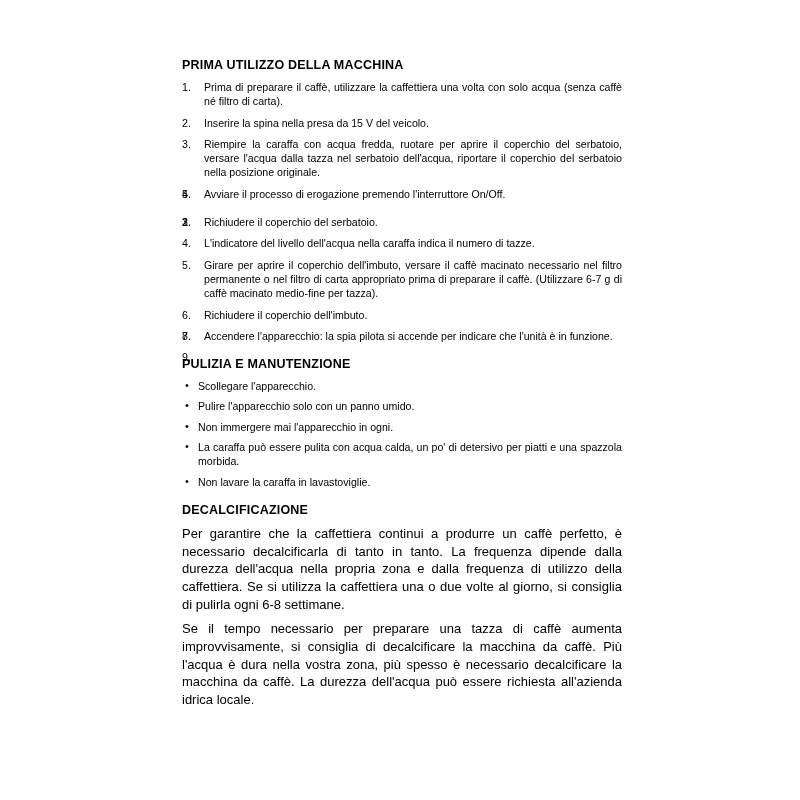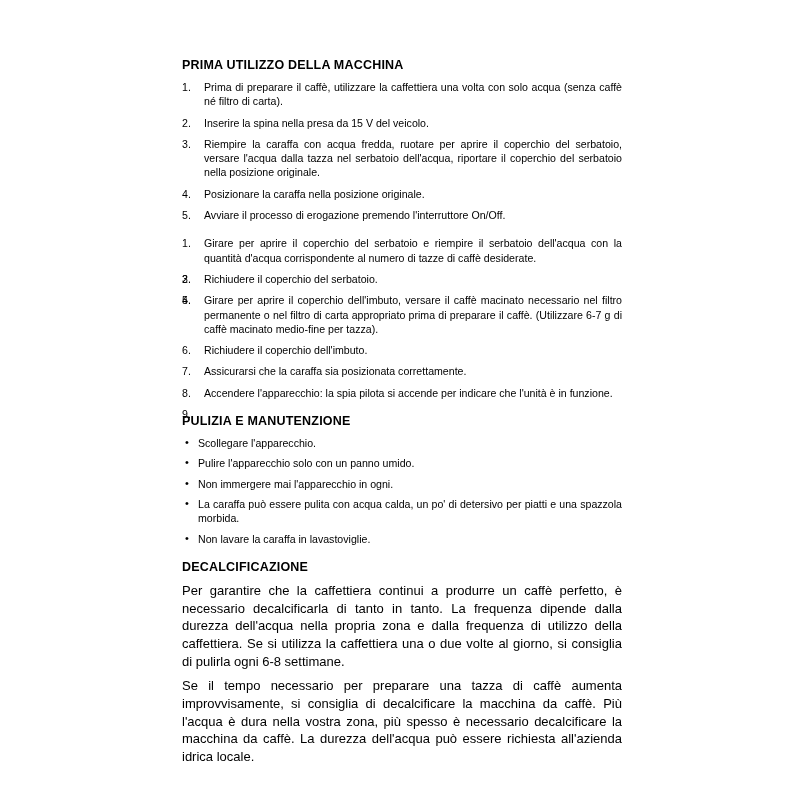--- a/index.html
+++ b/index.html
@@ -82,34 +82,34 @@
 <body>
 
 <div class="page">
 
   <div class="section sec-first">
     <h2 class="section-title">PRIMA UTILIZZO DELLA MACCHINA</h2>
     <ol class="numbered">
       <li><span class="num">1.</span><span>Prima di preparare il caffè, utilizzare la caffettiera una volta con solo acqua (senza caffè né filtro di carta).</span></li>
       <li><span class="num">2.</span><span>Inserire la spina nella presa da 15 V del veicolo.</span></li>
       <li><span class="num">3.</span><span>Riempire la caraffa con acqua fredda, ruotare per aprire il coperchio del serbatoio, versare l'acqua dalla tazza nel serbatoio dell'acqua, riportare il coperchio del serbatoio nella posizione originale.</span></li>
-      <li><span class="num">4.</span><span>Posizionare la caraffa nella posizione originale.</span></li>
+      <li><span class="num">4.</span></li>
       <li><span class="num">5.</span><span>Avviare il processo di erogazione premendo l'interruttore On/Off.</span></li>
     </ol>
   </div>
 
   <div class="section sec-prep">
     <ol class="numbered">
-      <li><span class="num">1.</span><span>Girare per aprire il coperchio del serbatoio e riempire il serbatoio dell'acqua con la quantità d'acqua corrispondente al numero di tazze di caffè desiderate.</span></li>
+      <li><span class="num">1.</span></li>
       <li><span class="num">2.</span></li>
       <li><span class="num">3.</span><span>Richiudere il coperchio del serbatoio.</span></li>
-      <li><span class="num">4.</span></li>
+      <li><span class="num">4.</span><span>L'indicatore del livello dell'acqua nella caraffa indica il numero di tazze.</span></li>
       <li><span class="num">5.</span><span>Girare per aprire il coperchio dell'imbuto, versare il caffè macinato necessario nel filtro permanente  o nel filtro di carta appropriato prima di preparare il caffè. (Utilizzare 6-7 g di caffè macinato medio-fine per tazza).</span></li>
       <li><span class="num">6.</span><span>Richiudere il coperchio dell'imbuto.</span></li>
-      <li><span class="num">7.</span><span>Assicurarsi che la caraffa sia posizionata correttamente.</span></li>
+      <li><span class="num">7.</span></li>
       <li><span class="num">8.</span><span>Accendere l'apparecchio: la spia pilota si accende per indicare che l'unità è in funzione.</span></li>
       <li><span class="num">9.</span></li>
     </ol>
   </div>
 
   <div class="section">
     <h2 class="section-title">PULIZIA E MANUTENZIONE</h2>
     <ul class="bulleted">
       <li><span class="dot">•</span><span>Scollegare l'apparecchio.</span></li>
       <li><span class="dot">•</span><span>Pulire l'apparecchio solo con un panno umido.</span></li>

